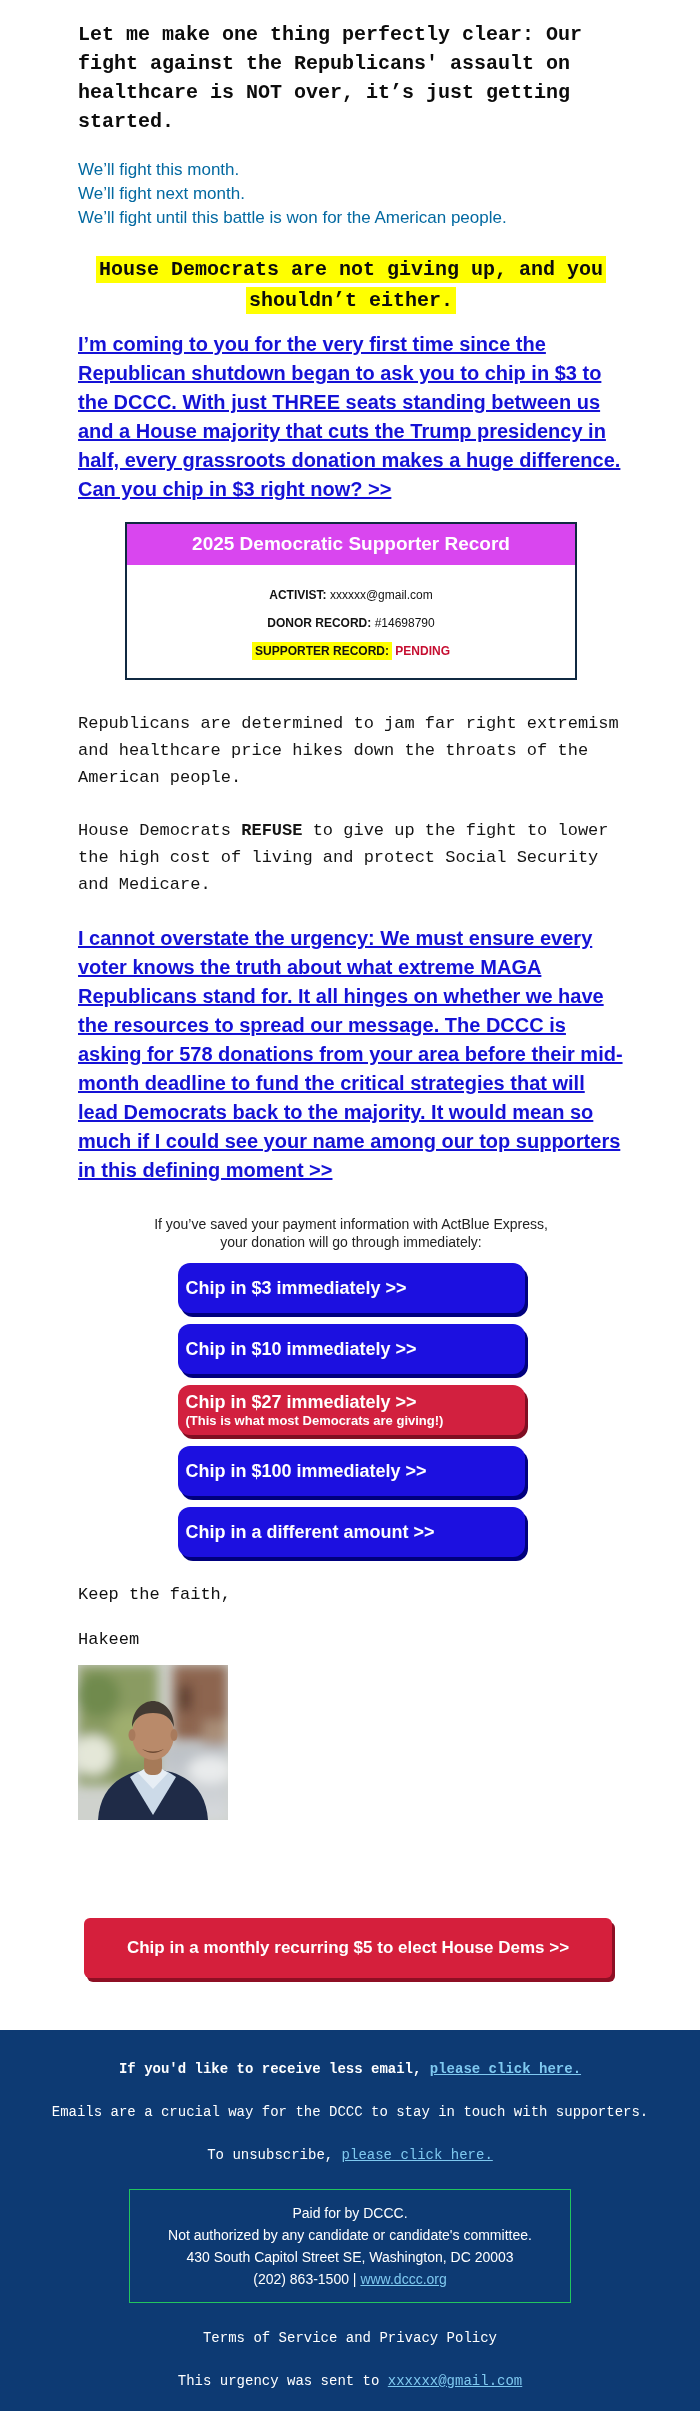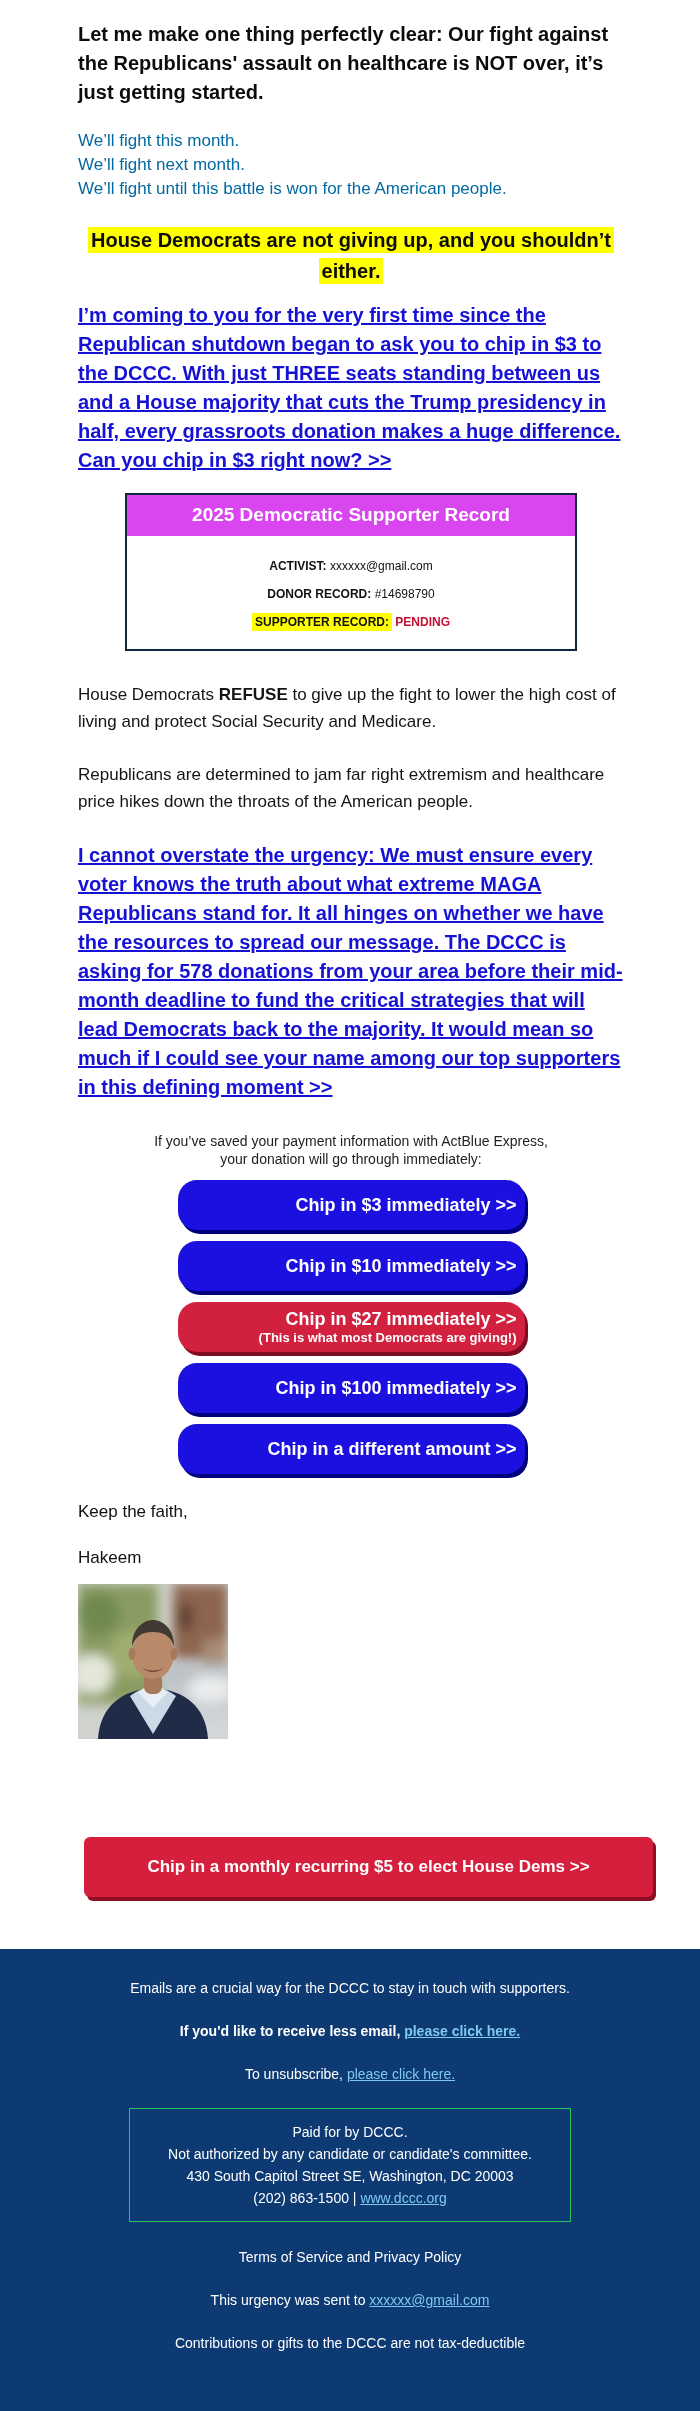--- a/index.html
+++ b/index.html
@@ -4,21 +4,21 @@
 <style>
   html,body { margin:0; padding:0; }
   body {
     width:700px; background:#ffffff; color:#111111;
     font-family:"Liberation Sans", sans-serif;
     -webkit-font-smoothing:antialiased;
   }
   .page { width:700px; }
   .content { padding:20px 76px 0 78px; }
 
-  p { margin:0; }
+  p { margin:0;font-family:Liberation Mono, monospace; }
   .intro {
     font-weight:bold; font-size:20px; line-height:29px; color:#0c0c0c;
     margin-bottom:22px;
   }
   .fight-lines { font-size:17px; line-height:24px; margin-bottom:24px; color:#0369a1; }
   .hl-para { font-size:20px; line-height:31px; font-weight:bold; margin-bottom:14px; color:#0c0c0c;text-align:center; }
   .hl {
     background:#ffff00; padding:2px 3px;
     -webkit-box-decoration-break:clone; box-decoration-break:clone;
   }
@@ -53,40 +53,40 @@
 
   .body-para { font-size:17px; line-height:27px; margin-bottom:26px; color:#141414; }
 
   
   .actblue-note {
     text-align:center; font-size:14px; line-height:18px; color:#222;
     margin:30px 0 12px 0;
   }
   .donate-col { width:347px; margin:0 auto; }
   .donate-btn {
-    display:flex; flex-direction:column; justify-content:center; align-items:flex-end;
+    display:flex; flex-direction:column; justify-content:center; align-items:flex-start;
     width:100%; min-height:50px; margin-bottom:11px; border:none; cursor:pointer;
-    border-radius:19px; background:#1c10e0; color:#ffffff; font-weight:bold;
+    border-radius:12px; background:#1c10e0; color:#ffffff; font-weight:bold;
     font-size:18px; box-shadow:3px 4px 0 #00007d; text-align:center;
     font-family:"Liberation Sans", sans-serif; padding:4px 8px; box-sizing:border-box;
   }
   .donate-btn.red { background:#d2203f; box-shadow:3px 4px 0 #7f0e22; }
   .btn-sub { font-size:13px; font-weight:bold; line-height:15px; }
   .btn-sub:empty { display:none; }
 
   .signoff { font-size:17px; margin:28px 0 0 0; }
   .signature { font-size:17px; margin:26px 0 0 0; }
 
   
   .photo {
     width:150px; height:155px; margin-top:16px; position:relative; overflow:hidden;
   }
 
   .monthly-btn {
-    display:block; width:569px; margin:98px 0 0 6px; background:#d51f3c;
+    display:block; width:528px; margin:98px 0 0 6px; background:#d51f3c;
     border:none; border-radius:6px; box-shadow:3px 4px 0 #8e0f24; cursor:pointer;
     color:#ffffff; font-weight:bold; font-size:17px; padding:20px 6px;
     text-align:center; font-family:"Liberation Sans", sans-serif;
   }
 
   
   .footer {
     margin-top:52px; background:#0d3a73; color:#ffffff; text-align:center;
     padding:30px 40px 64px 40px; box-sizing:border-box; font-size:14px;
   }
@@ -129,23 +129,23 @@
           <span class="card-label">DONOR RECORD:</span>
           <span>#14698790</span>
         </div>
         <div class="card-row">
           <span class="status-label">SUPPORTER RECORD:</span>
           <span class="status-value">PENDING</span>
         </div>
       </div>
     </div>
 
+    <p class="body-para">Republicans are determined to jam far right extremism and healthcare price hikes down the throats of the American people.</p>
+
     <p class="body-para"><span>House Democrats </span><b>REFUSE</b><span> to give up the fight to lower the high cost of living and protect Social Security and Medicare.</span></p>
-
-    <p class="body-para">Republicans are determined to jam far right extremism and healthcare price hikes down the throats of the American people.</p>
 
     <a class="biglink">I cannot overstate the urgency: We must ensure every voter knows the truth about what extreme MAGA Republicans stand for. It all hinges on whether we have the resources to spread our message. The DCCC is asking for 578 donations from your area before their mid-month deadline to fund the critical strategies that will lead Democrats back to the majority. It would mean so much if I could see your name among our top supporters in this defining moment &gt;&gt;</a>
 
     <div class="actblue-note">
       <div>If you’ve saved your payment information with ActBlue Express,</div>
       <div>your donation will go through immediately:</div>
     </div>
 
     <div class="donate-col">
       <button class="donate-btn">
@@ -204,23 +204,23 @@
           <ellipse cx="96" cy="70" rx="3.5" ry="6" fill="#a87a5c"></ellipse>
           <path d="M64 84 Q75 92 86 84 Q75 89 64 84 Z" fill="#6e4a34"></path>
         </g>
       </svg>
     </div>
 
     <button class="monthly-btn">Chip in a monthly recurring $5 to elect House Dems &gt;&gt;</button>
   </div>
 
   <div class="footer">
+    <p class="f-line"><span class="bold">If you'd like to receive less email, </span><a class="boldlink">please click here.</a></p>
+
     <p class="f-line">Emails are a crucial way for the DCCC to stay in touch with supporters.</p>
-
-    <p class="f-line"><span class="bold">If you'd like to receive less email, </span><a class="boldlink">please click here.</a></p>
 
     <p class="f-line"><span>To unsubscribe, </span><a>please click here.</a></p>
 
     <div class="paid-box">
       <div>Paid for by DCCC.</div>
       <div>Not authorized by any candidate or candidate's committee.</div>
       <div>430 South Capitol Street SE, Washington, DC 20003</div>
       <div><span>(202) 863-1500 | </span><a>www.dccc.org</a></div>
     </div>
 

